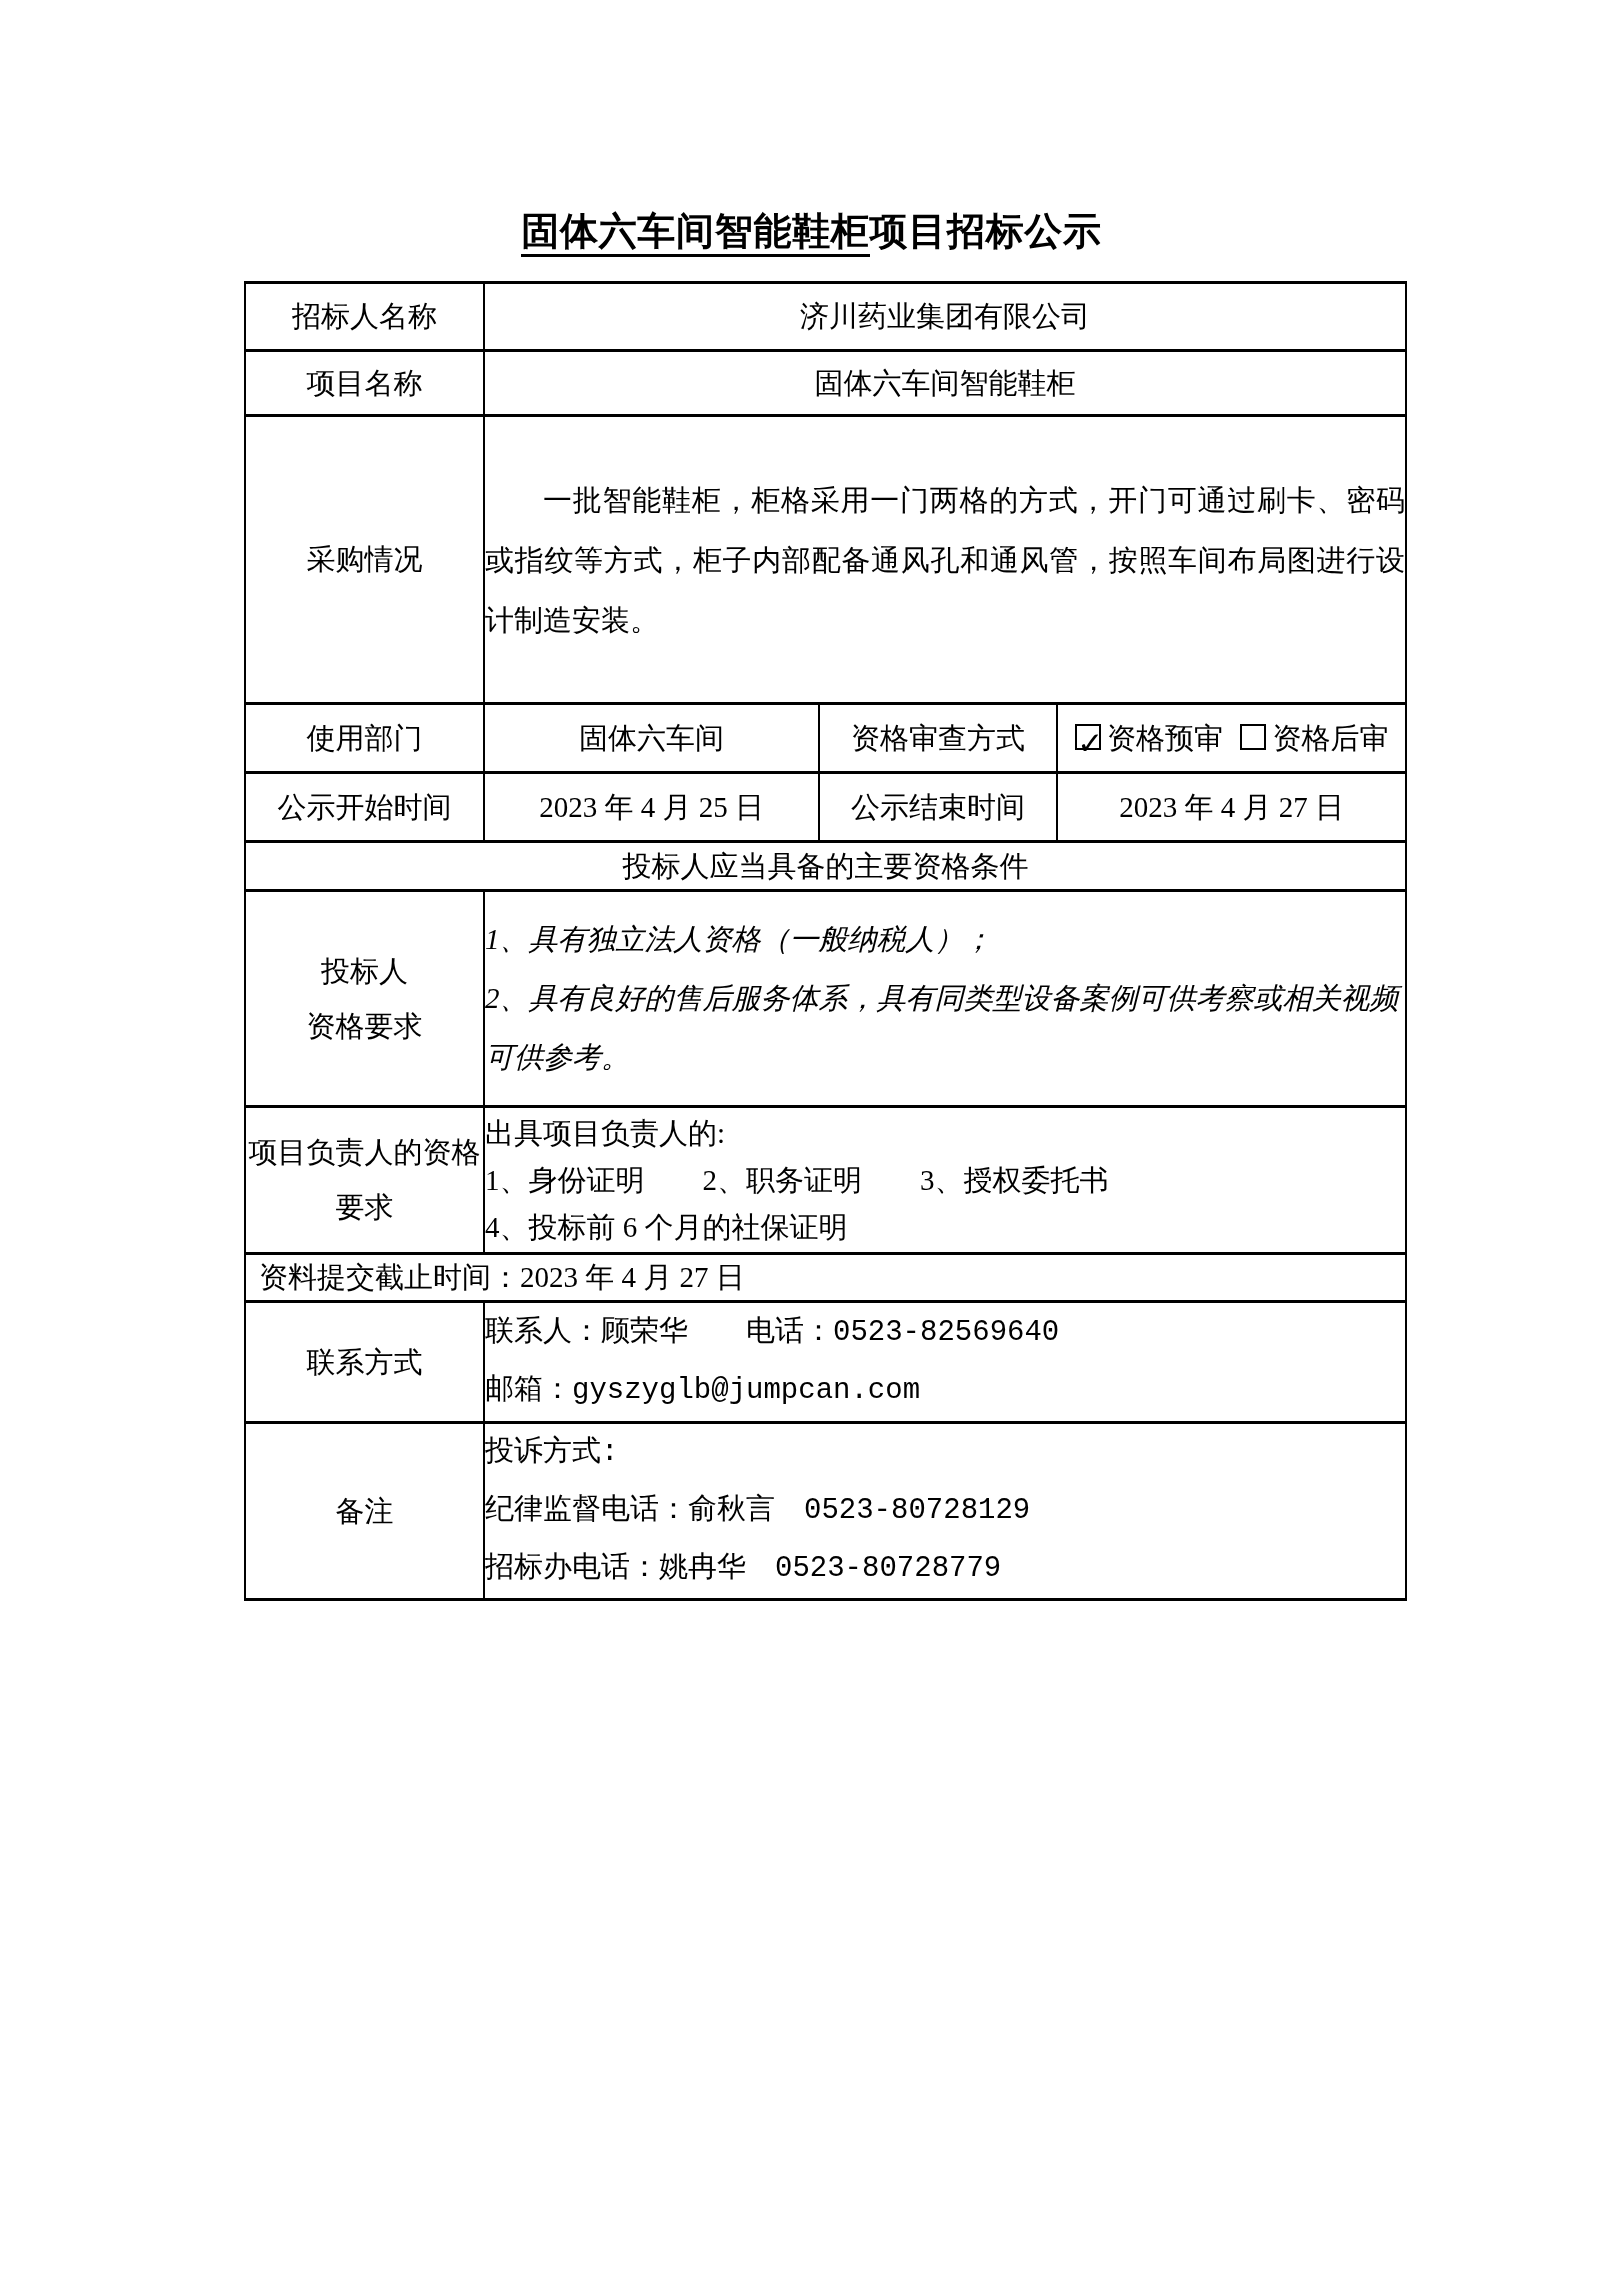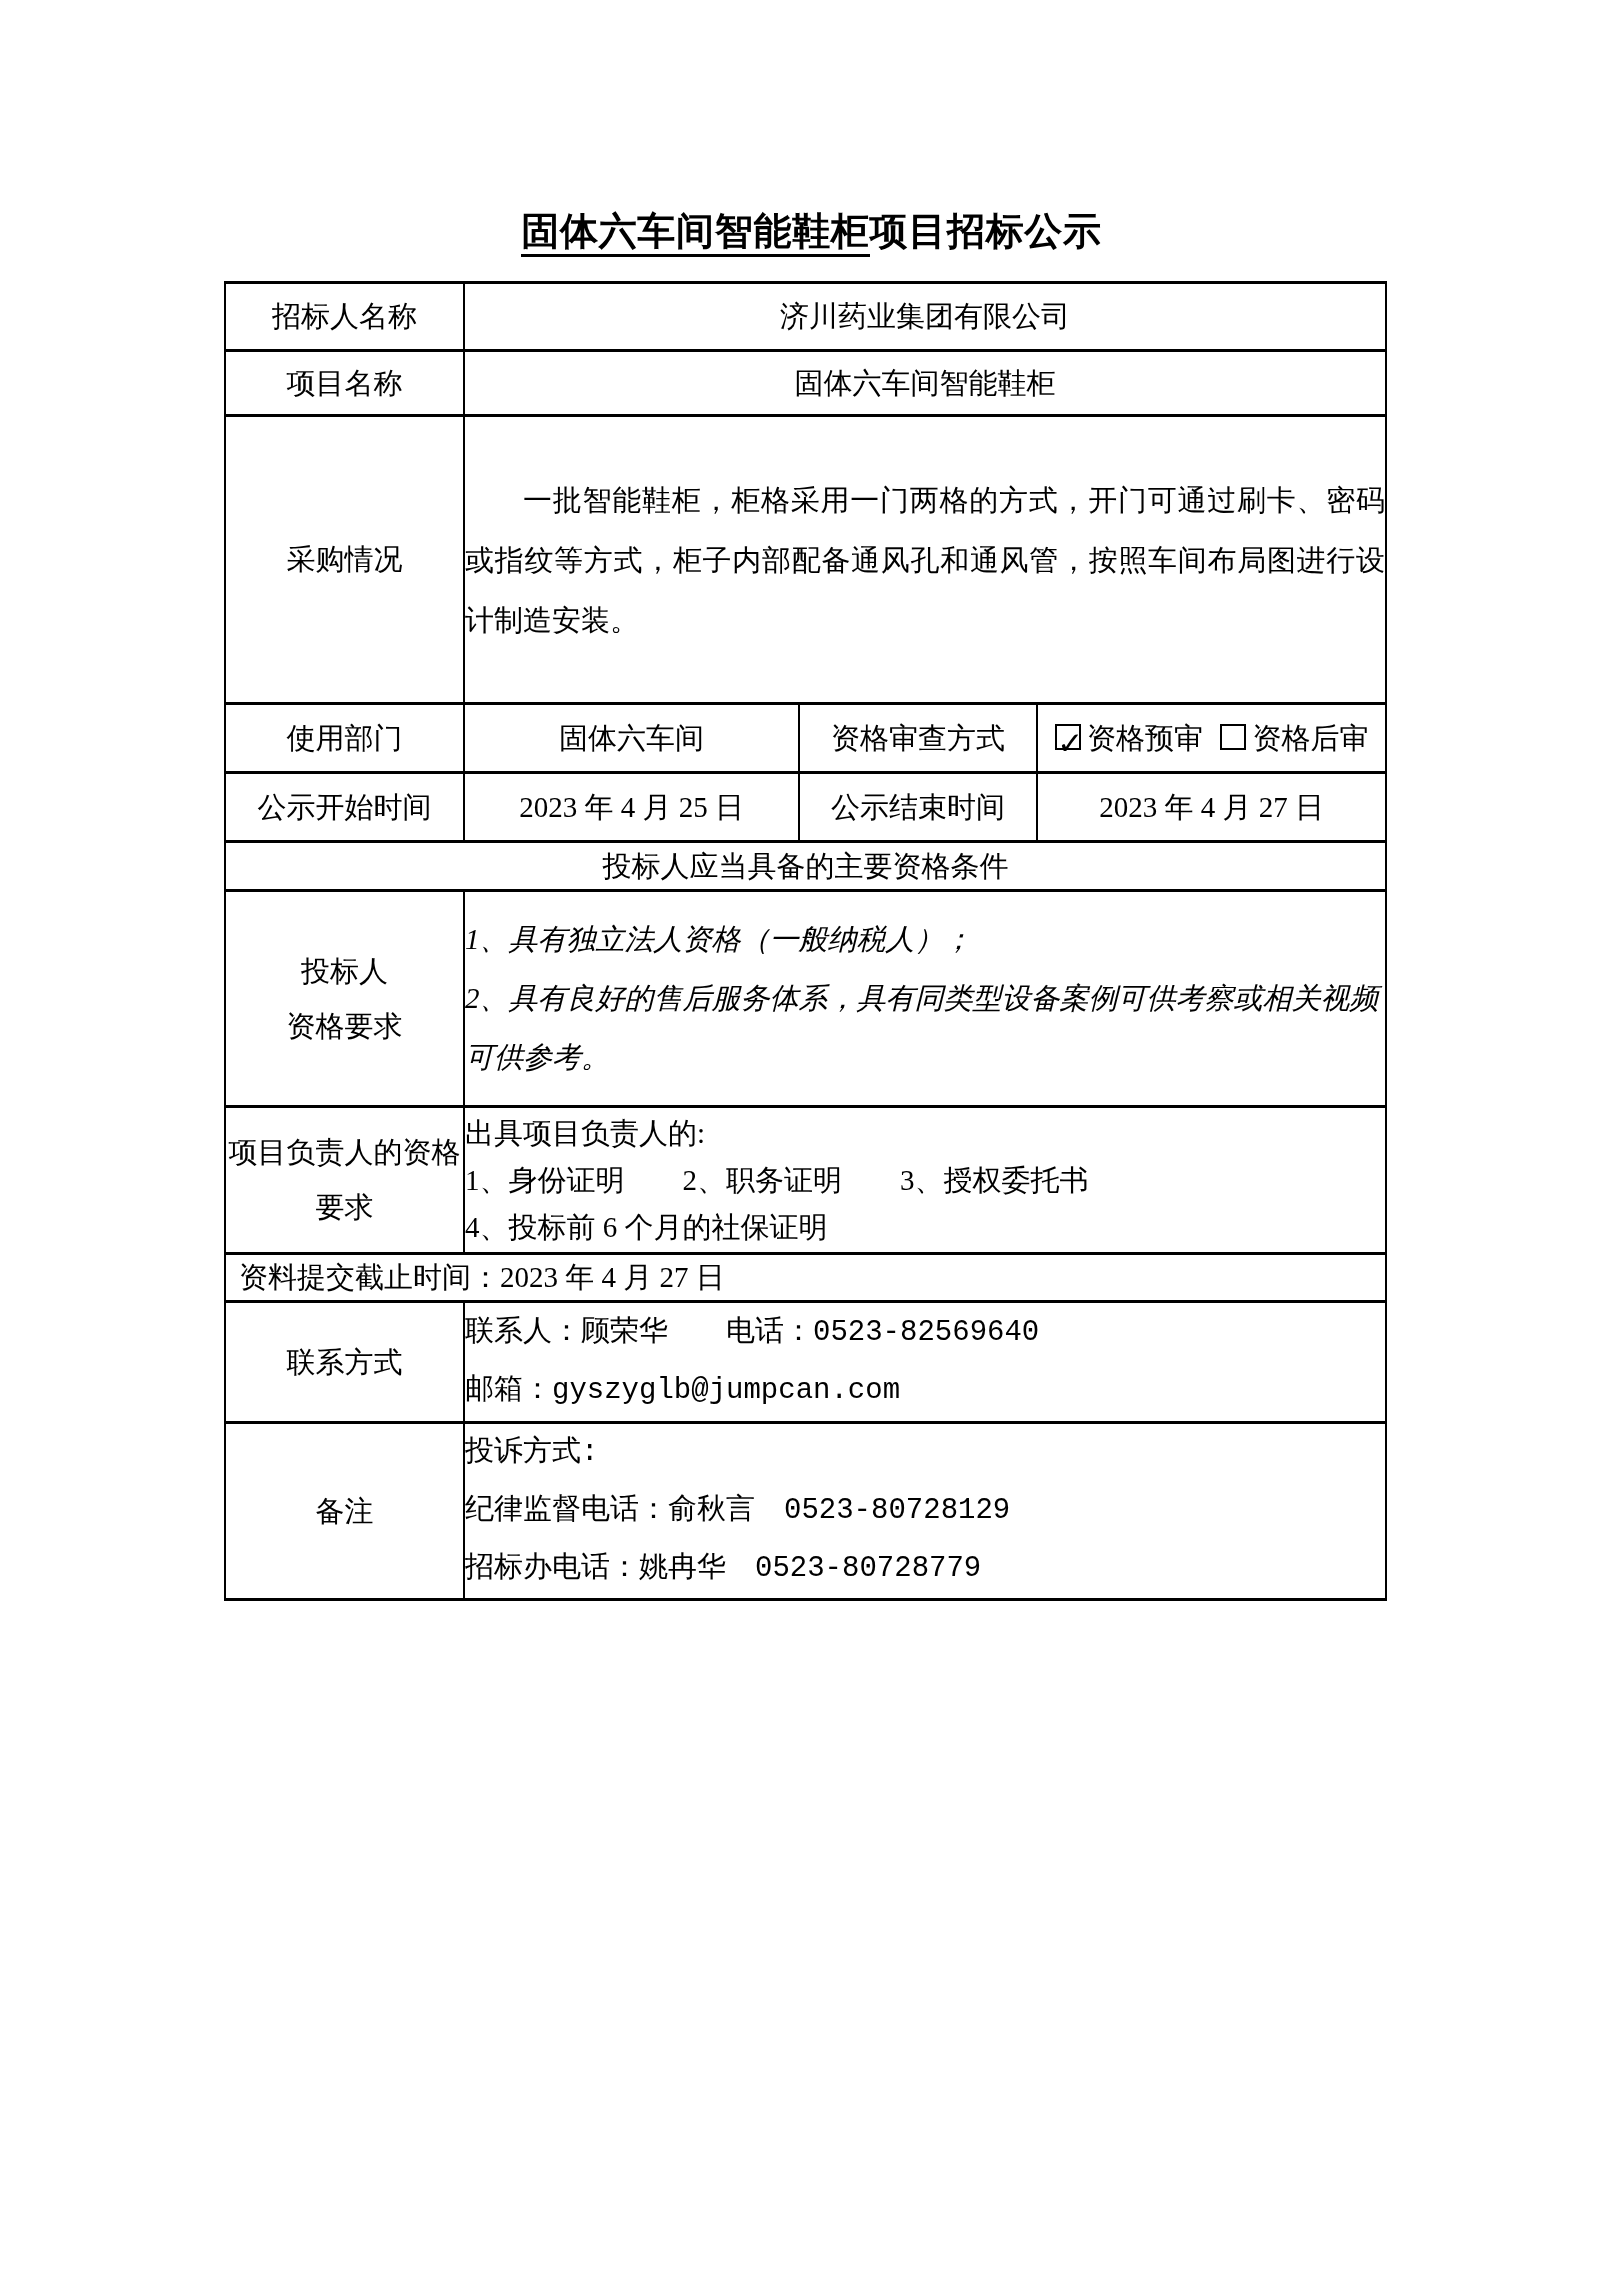--- a/index.html
+++ b/index.html
@@ -24,21 +24,21 @@
     font-size: 38px;
     line-height: 1.25;
     letter-spacing: 0.7px;
   }
   .doc-title .u {
     border-bottom: 3.9px solid #000;
     padding-bottom: 2px;
   }
   table.doc {
     position: absolute;
-    left: 224px;
+    left: 244px;
     top: 281px;
     width: 1161px;
     border-collapse: collapse;
     table-layout: fixed;
     font-size: 29px;
   }
   table.doc td {
     border: 2px solid #000;
     border-top-width: 3.3px;
     border-bottom-width: 3.3px;

